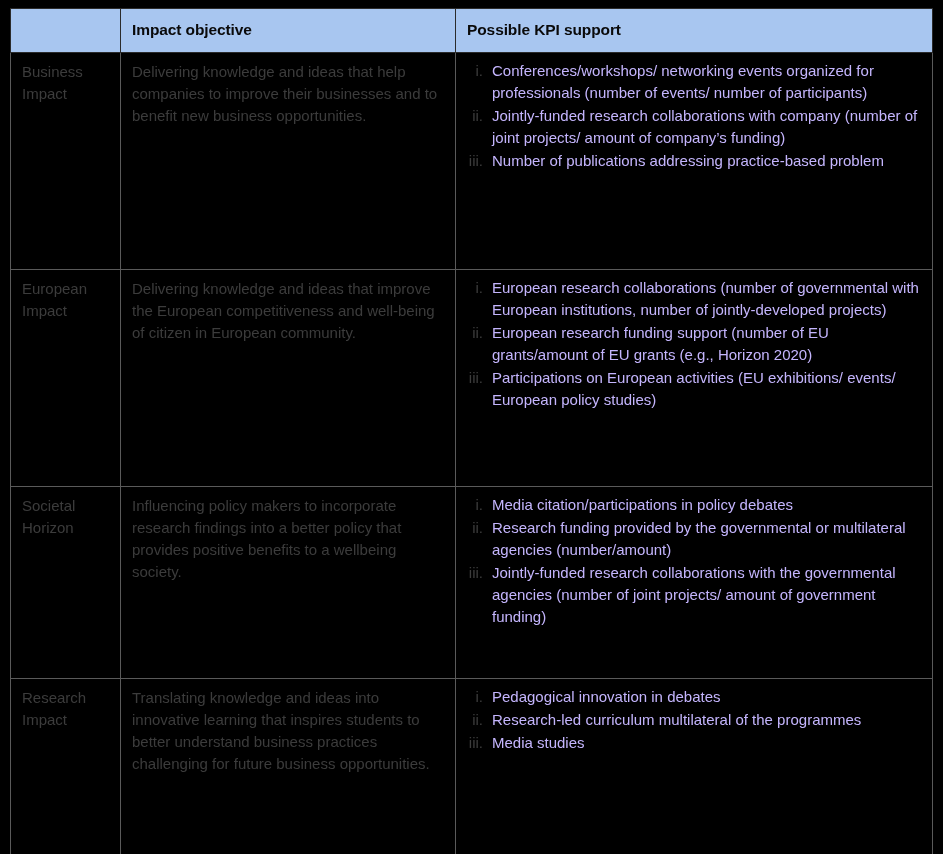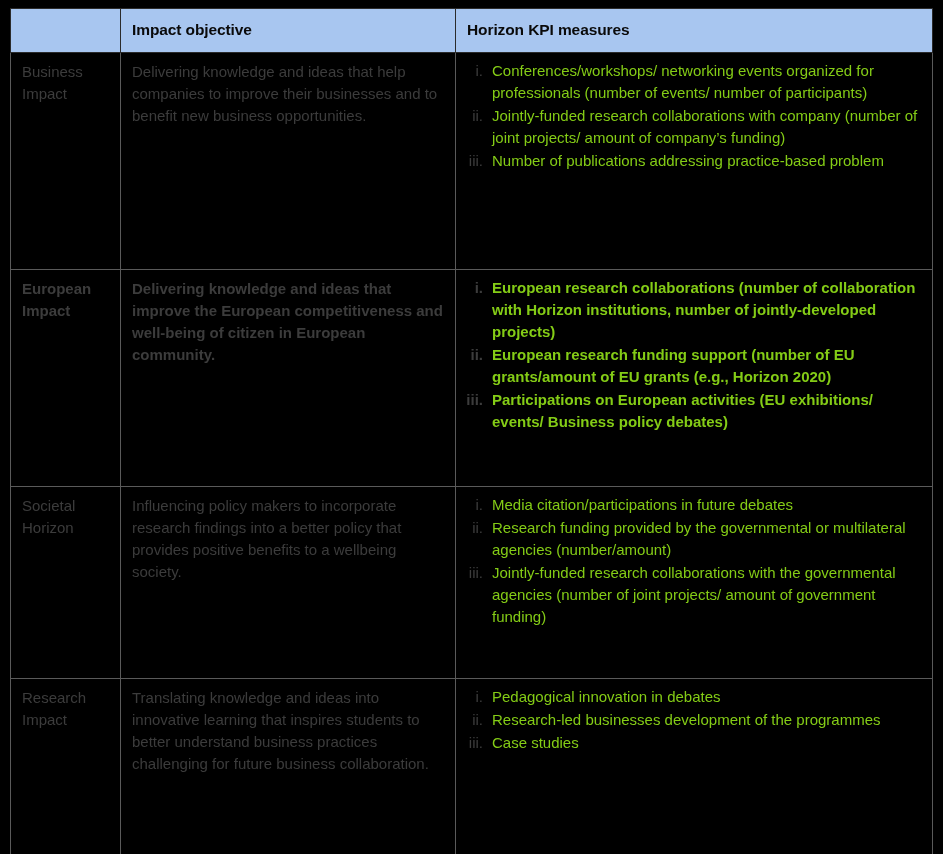--- a/index.html
+++ b/index.html
@@ -72,21 +72,21 @@
     padding-left: 11px;
     padding-top: 8px;
     border-radius: 17px;
   }
 
   tbody td.kpi {
     padding: 7px 6px 8px 2px;
   }
 
   tbody tr.r1 td { height: 200px; }
-  tbody tr.r2 td { height: 200px; font-weight: bold; }
+  tbody tr.r2 td { height: 200px; }
   tbody tr.r3 td { height: 175px; }
   tbody tr.r4 td { height: 160px; }
 
   tbody tr:last-child td {
     border-bottom: 3px double #8a8a8a;
   }
 
   .cat-text {
     display: block;
   }
@@ -111,38 +111,38 @@
     flex: 0 0 34px;
     width: 34px;
     text-align: right;
     padding-right: 9px;
     box-sizing: border-box;
     color: #3c3c3c;
   }
 
   ol.kpi-list li .item-text {
     flex: 1 1 auto;
-    color: #84cc16;
+    color: #c4b5fd;
   }
 </style>
 </head>
 <body>
 
 <div class="page">
   <table class="impact-table">
     <colgroup>
       <col class="c1">
       <col class="c2">
       <col class="c3">
     </colgroup>
     <thead>
       <tr>
         <th class="blank-head"></th>
         <th>Impact objective</th>
-        <th>Horizon KPI measures</th>
+        <th>Possible KPI support</th>
       </tr>
     </thead>
     <tbody>
 
       <tr class="r1">
         <td class="cat">
           <span class="cat-text">Business Impact</span>
         </td>
         <td class="obj">
           <span class="obj-text">Delivering knowledge and ideas that help companies to improve their businesses and to benefit new business opportunities.</span>
@@ -169,79 +169,79 @@
         <td class="cat">
           <span class="cat-text">European Impact</span>
         </td>
         <td class="obj">
           <span class="obj-text">Delivering knowledge and ideas that improve the European competitiveness and well-being of citizen in European community.</span>
         </td>
         <td class="kpi">
           <ol class="kpi-list">
             <li>
               <span class="marker">i.</span>
-              <span class="item-text">European research collaborations (number of collaboration with Horizon institutions, number of jointly-developed projects)</span>
+              <span class="item-text">European research collaborations (number of governmental with European institutions, number of jointly-developed projects)</span>
             </li>
             <li>
               <span class="marker">ii.</span>
               <span class="item-text">European research funding support (number of EU grants/amount of EU grants (e.g., Horizon 2020)</span>
             </li>
             <li>
               <span class="marker">iii.</span>
-              <span class="item-text">Participations on European activities (EU exhibitions/ events/ Business policy debates)</span>
+              <span class="item-text">Participations on European activities (EU exhibitions/ events/ European policy studies)</span>
             </li>
           </ol>
         </td>
       </tr>
 
       <tr class="r3">
         <td class="cat">
           <span class="cat-text">Societal Horizon</span>
         </td>
         <td class="obj">
           <span class="obj-text">Influencing policy makers to incorporate research findings into a better policy that provides positive benefits to a wellbeing society.</span>
         </td>
         <td class="kpi">
           <ol class="kpi-list">
             <li>
               <span class="marker">i.</span>
-              <span class="item-text">Media citation/participations in future debates</span>
+              <span class="item-text">Media citation/participations in policy debates</span>
             </li>
             <li>
               <span class="marker">ii.</span>
               <span class="item-text">Research funding provided by the governmental or multilateral agencies (number/amount)</span>
             </li>
             <li>
               <span class="marker">iii.</span>
               <span class="item-text">Jointly-funded research collaborations with the governmental agencies (number of joint projects/ amount of government funding)</span>
             </li>
           </ol>
         </td>
       </tr>
 
       <tr class="r4">
         <td class="cat">
           <span class="cat-text">Research Impact</span>
         </td>
         <td class="obj">
-          <span class="obj-text">Translating knowledge and ideas into innovative learning that inspires students to better understand business practices challenging for future business collaboration.</span>
+          <span class="obj-text">Translating knowledge and ideas into innovative learning that inspires students to better understand business practices challenging for future business opportunities.</span>
         </td>
         <td class="kpi">
           <ol class="kpi-list">
             <li>
               <span class="marker">i.</span>
               <span class="item-text">Pedagogical innovation in debates</span>
             </li>
             <li>
               <span class="marker">ii.</span>
-              <span class="item-text">Research-led businesses development of the programmes</span>
-            </li>
-            <li>
-              <span class="marker">iii.</span>
-              <span class="item-text">Case studies</span>
+              <span class="item-text">Research-led curriculum multilateral of the programmes</span>
+            </li>
+            <li>
+              <span class="marker">iii.</span>
+              <span class="item-text">Media studies</span>
             </li>
           </ol>
         </td>
       </tr>
 
     </tbody>
   </table>
 </div>
 
 </body></html>

